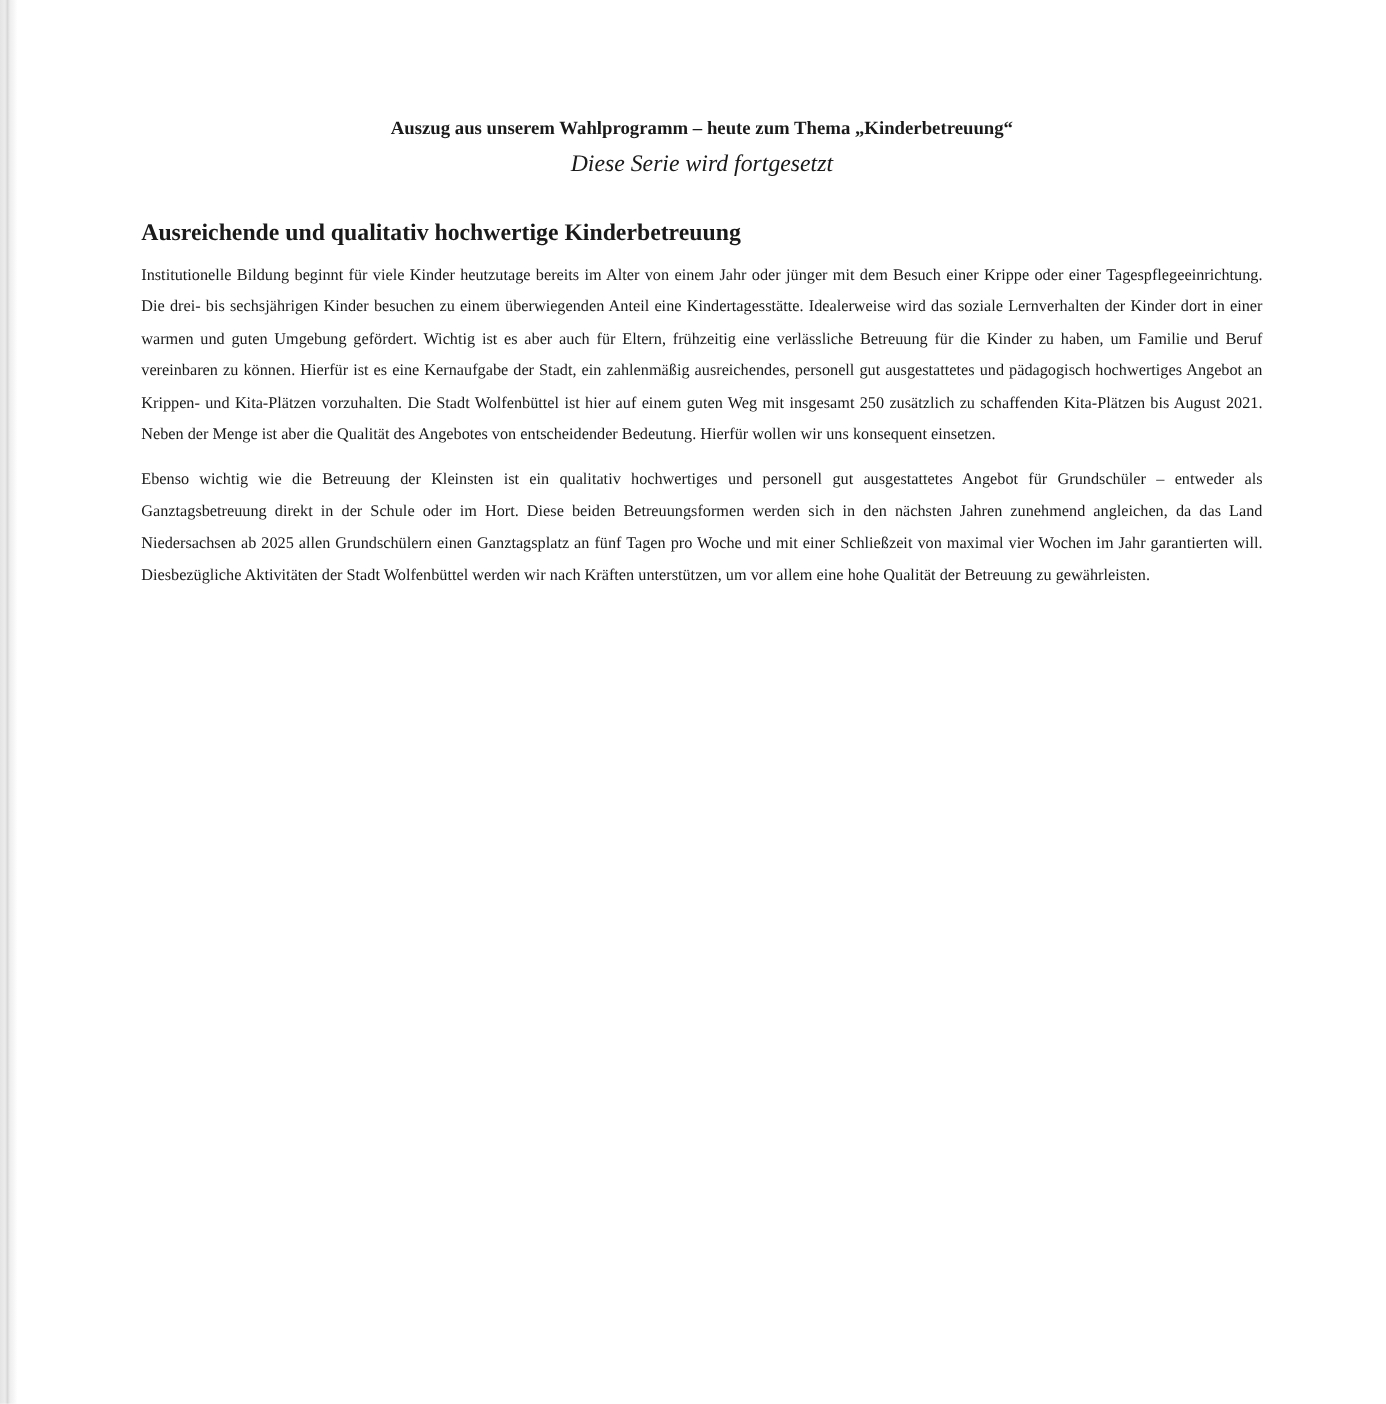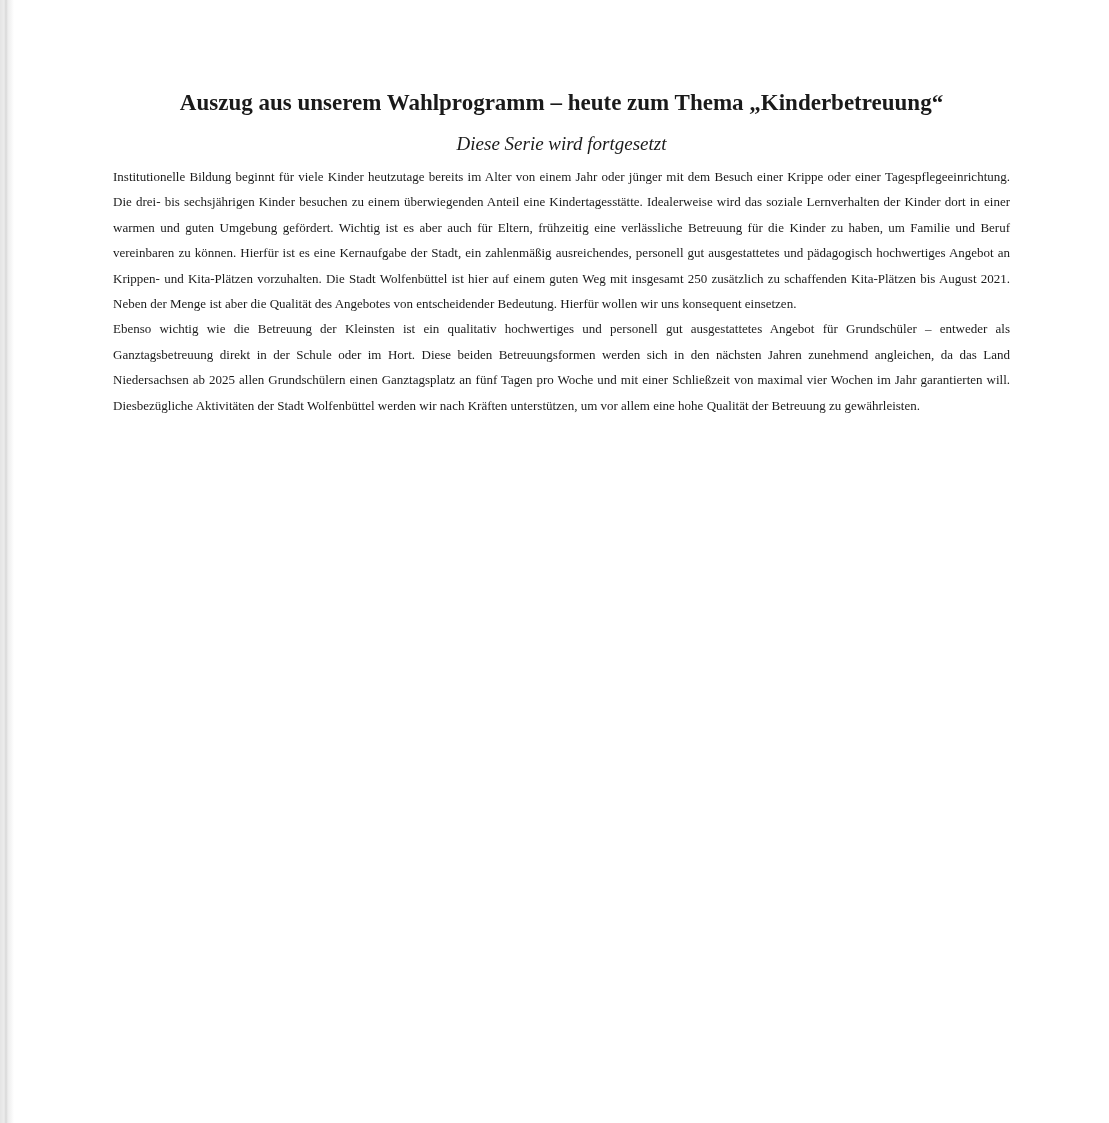--- a/index.html
+++ b/index.html
@@ -6,38 +6,39 @@
     body {
       width: 1109px; height: 1123px; background: #ffffff; position: relative; overflow: hidden;
       font-family: "Liberation Serif", "DejaVu Serif", serif; color: #1a1a1a;
     }
     .edge {
       position: absolute; left: 0; top: 0; bottom: 0; width: 14px;
       background: linear-gradient(to right, #e4e4e4 0px, #ececec 4px, #d8d8d8 6px, #eeeeee 8px, #f6f6f6 11px, #ffffff 14px);
     }
     .page { position: absolute; left: 113px; top: 88px; width: 897px; }
     .title {
-      text-align: center; font-weight: bold; font-size: 23px; line-height: 30px; margin: 0;
+      text-align: center; font-weight: bold; font-size: 15px; line-height: 30px; margin: 0;
       letter-spacing: 0px; white-space: nowrap;
     }
     .subtitle {
-      text-align: center; font-style: italic; font-size: 19px; line-height: 24px; margin: 14px 0 0 0;
+      text-align: center; font-style: italic; font-size: 19px; line-height: 24px; margin: 2px 0 0 0;
     }
     .heading {
       font-weight: bold; font-size: 19px; line-height: 24px; margin: 31px 0 0 0;
     }
     .para {
       font-size: 13px; line-height: 25.4px; text-align: justify; margin: 8px 0 0 0;
       text-align-last: left;
     }
-    .para + .para { margin-top: 0; }
+    .para + .para { margin-top: 11px; }
   </style>
 </head>
 <body>
 
 <div class="edge"></div>
 
 <div class="page">
   <h1 class="title">Auszug aus unserem Wahlprogramm – heute zum Thema „Kinderbetreuung“</h1>
   <p class="subtitle">Diese Serie wird fortgesetzt</p>
+  <h2 class="heading">Ausreichende und qualitativ hochwertige Kinderbetreuung</h2>
   <p class="para">Institutionelle Bildung beginnt für viele Kinder heutzutage bereits im Alter von einem Jahr oder jünger mit dem Besuch einer Krippe oder einer Tagespflegeeinrichtung. Die drei- bis sechsjährigen Kinder besuchen zu einem überwiegenden Anteil eine Kindertagesstätte. Idealerweise wird das soziale Lernverhalten der Kinder dort in einer warmen und guten Umgebung gefördert. Wichtig ist es aber auch für Eltern, frühzeitig eine verlässliche Betreuung für die Kinder zu haben, um Familie und Beruf vereinbaren zu können. Hierfür ist es eine Kernaufgabe der Stadt, ein zahlenmäßig ausreichendes, personell gut ausgestattetes und pädagogisch hochwertiges Angebot an Krippen- und Kita-Plätzen vorzuhalten. Die Stadt Wolfenbüttel ist hier auf einem guten Weg mit insgesamt 250 zusätzlich zu schaffenden Kita-Plätzen bis August 2021. Neben der Menge ist aber die Qualität des Angebotes von entscheidender Bedeutung. Hierfür wollen wir uns konsequent einsetzen.</p>
   <p class="para">Ebenso wichtig wie die Betreuung der Kleinsten ist ein qualitativ hochwertiges und personell gut ausgestattetes Angebot für Grundschüler – entweder als Ganztagsbetreuung direkt in der Schule oder im Hort. Diese beiden Betreuungsformen werden sich in den nächsten Jahren zunehmend angleichen, da das Land Niedersachsen ab 2025 allen Grundschülern einen Ganztagsplatz an fünf Tagen pro Woche und mit einer Schließzeit von maximal vier Wochen im Jahr garantierten will. Diesbezügliche Aktivitäten der Stadt Wolfenbüttel werden wir nach Kräften unterstützen, um vor allem eine hohe Qualität der Betreuung zu gewährleisten.</p>
 </div>
 
 </body></html>

